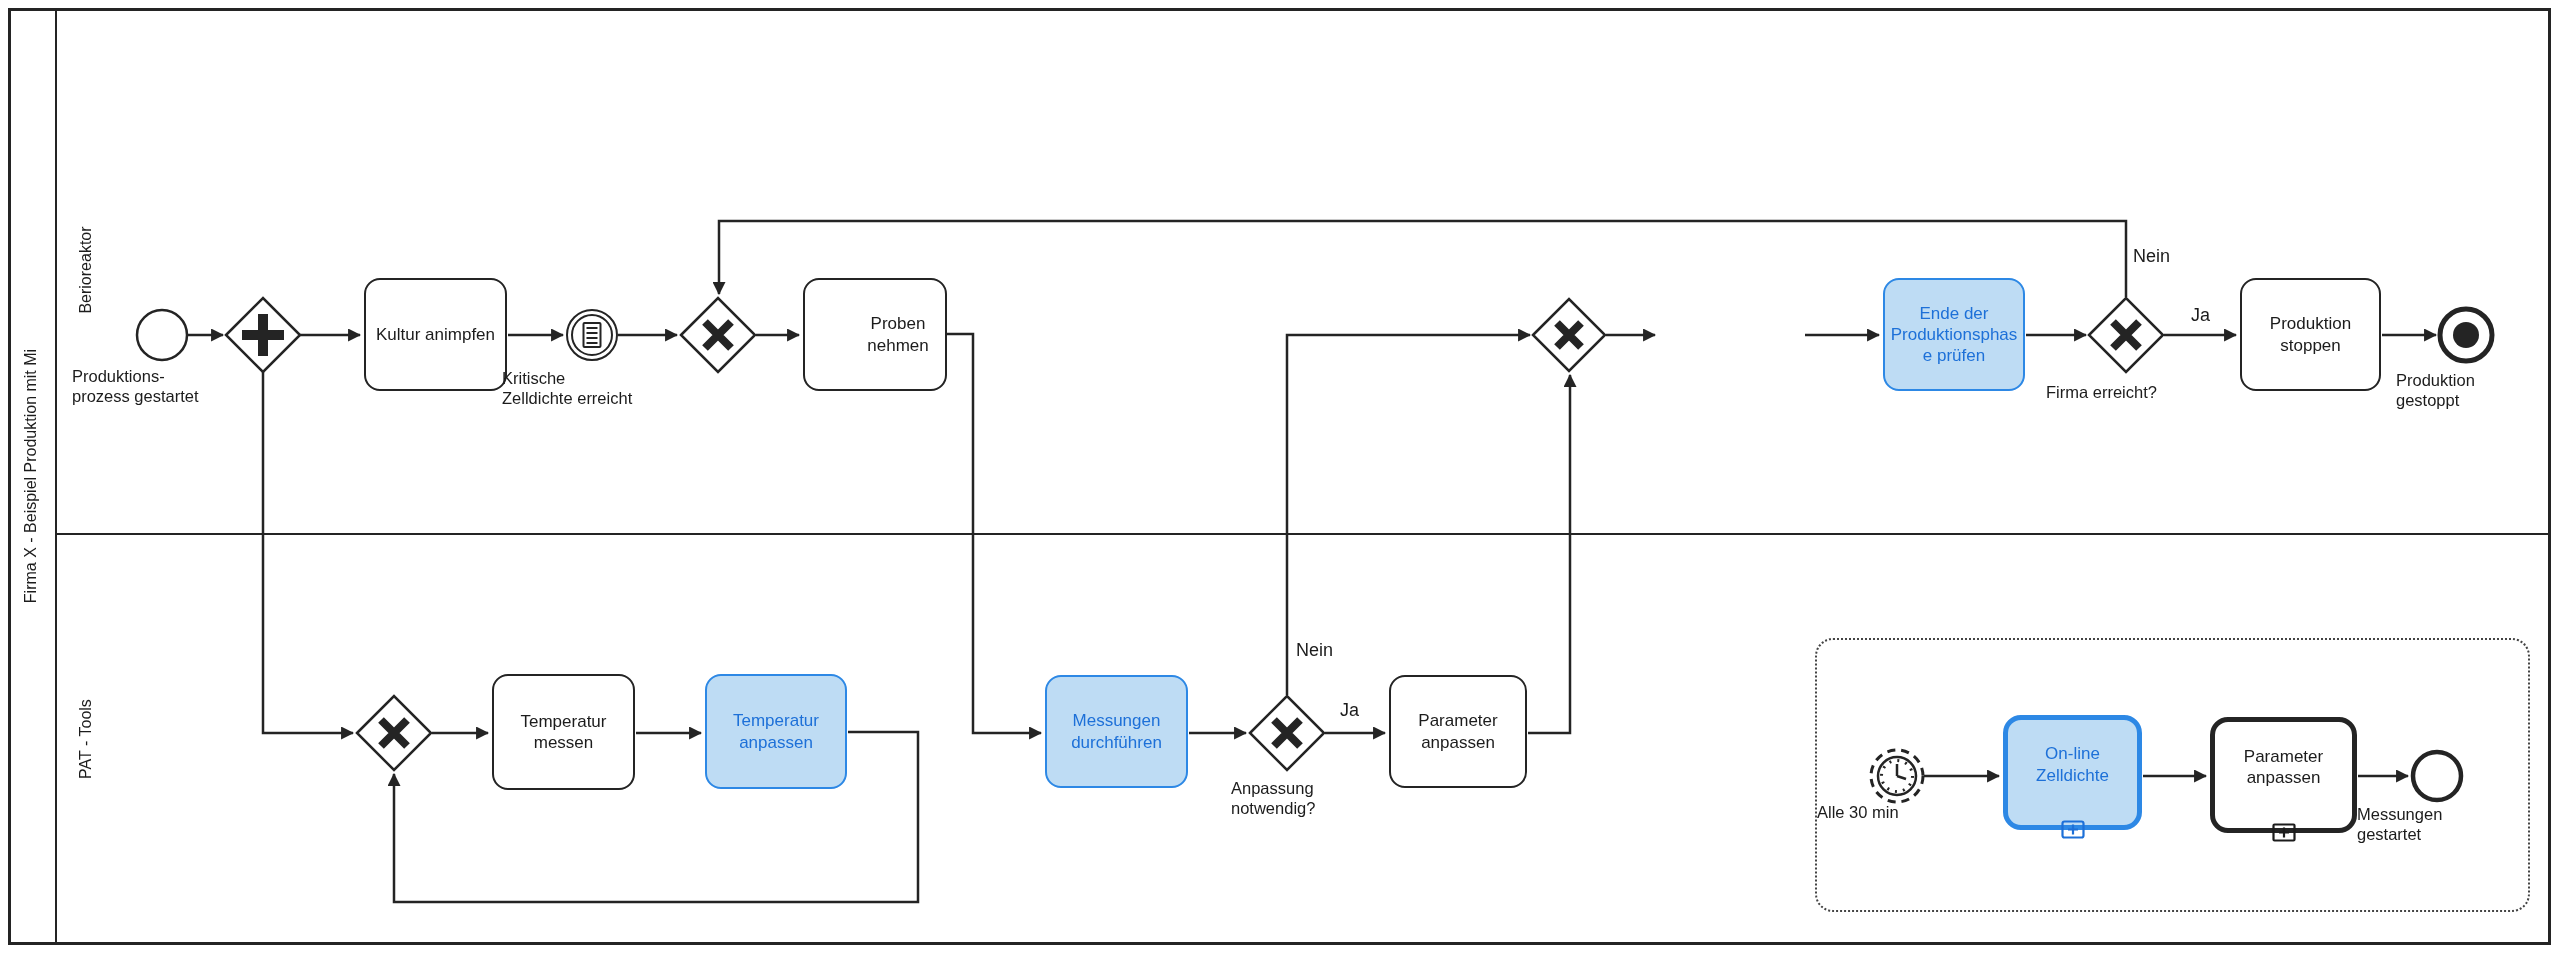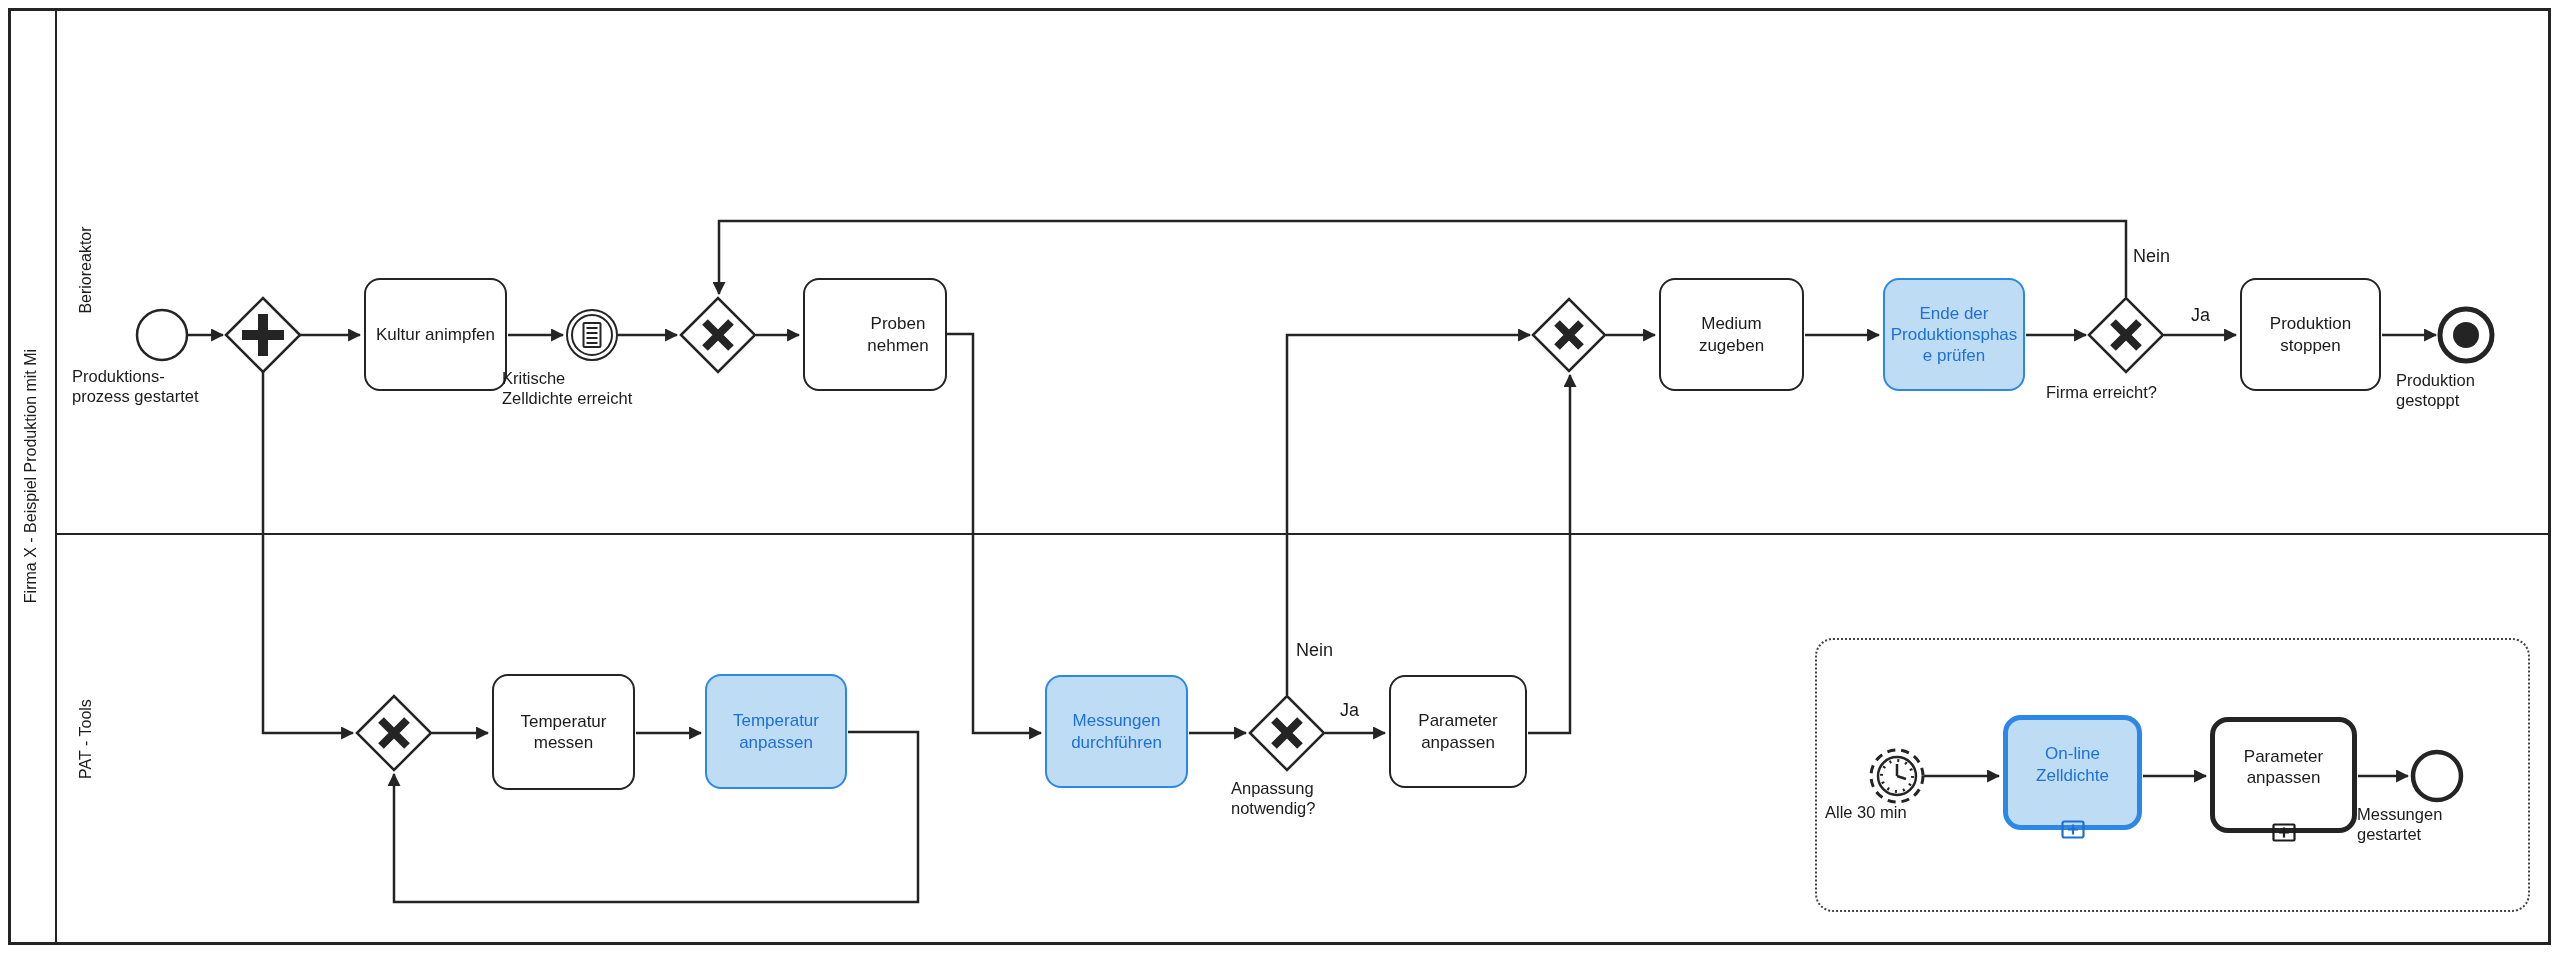--- a/index.html
+++ b/index.html
@@ -128,22 +128,20 @@
     </g>
     <g>
       <circle cx="2437" cy="776" r="24" fill="#fff" stroke="#242424" stroke-width="4.5"></circle>
     </g>
   </svg>
 
   <div class="group-box"></div>
 
   <div class="task" style="left:364px;top:278px;width:143px;height:113px;">Kultur animpfen</div>
   <div class="task" style="left:803px;top:278px;width:144px;height:113px;padding-left:46px;">Proben nehmen</div>
-  <div class="task" style="left:1659px;top:278px;width:145px;height:113px;">Medium
-zugeben</div>
   <div class="task blue" style="left:1883px;top:278px;width:142px;height:113px;">Ende der
 Produktionsphas
 e prüfen</div>
   <div class="task" style="left:2240px;top:278px;width:141px;height:113px;">Produktion
 stoppen</div>
   <div class="task" style="left:492px;top:674px;width:143px;height:116px;">Temperatur
 messen</div>
   <div class="task blue" style="left:705px;top:674px;width:142px;height:115px;">Temperatur
 anpassen</div>
   <div class="task blue" style="left:1045px;top:675px;width:143px;height:113px;">Messungen
@@ -174,21 +172,21 @@
 
   <div class="lbl" style="left:72px;top:366px;width:180px;">Produktions-
 prozess gestartet</div>
   <div class="lbl" style="left:502px;top:368px;width:180px;">Kritische
 Zelldichte erreicht</div>
   <div class="lbl" style="left:2396px;top:370px;width:140px;">Produktion
 gestoppt</div>
   <div class="lbl" style="left:2046px;top:382px;width:160px;">Firma erreicht?</div>
   <div class="lbl" style="left:1231px;top:778px;width:160px;">Anpassung
 notwendig?</div>
-  <div class="lbl" style="left:1817px;top:802px;width:160px;padding-left:8px;">Alle 30 min</div>
+  <div class="lbl" style="left:1817px;top:802px;width:160px;">Alle 30 min</div>
   <div class="lbl" style="left:2357px;top:804px;width:160px;">Messungen
 gestartet</div>
 
   <div class="edge-lbl" style="left:2133px;top:246px;">Nein</div>
   <div class="edge-lbl" style="left:2191px;top:305px;">Ja</div>
   <div class="edge-lbl" style="left:1296px;top:640px;">Nein</div>
   <div class="edge-lbl" style="left:1340px;top:700px;">Ja</div>
 
 </div>
 

